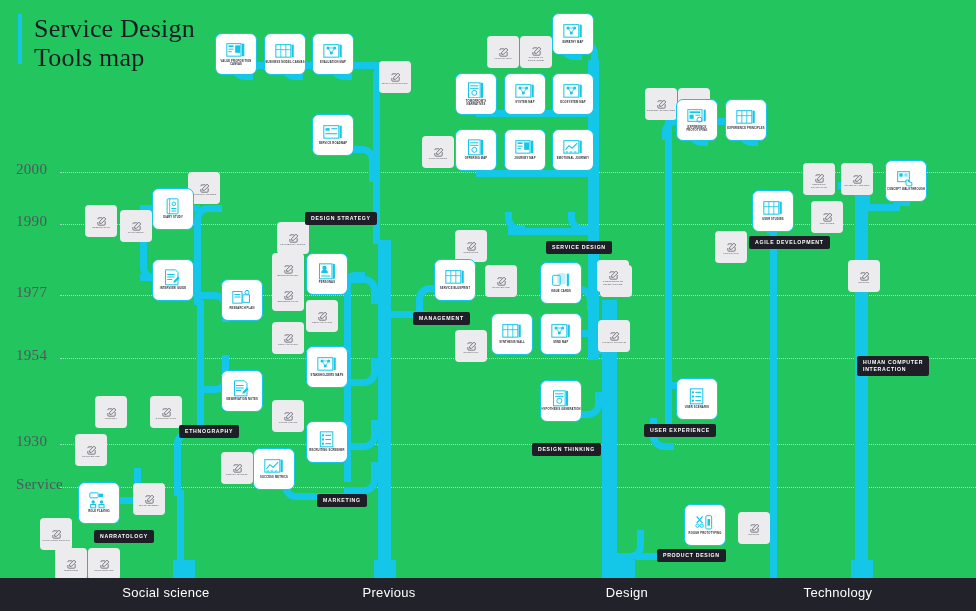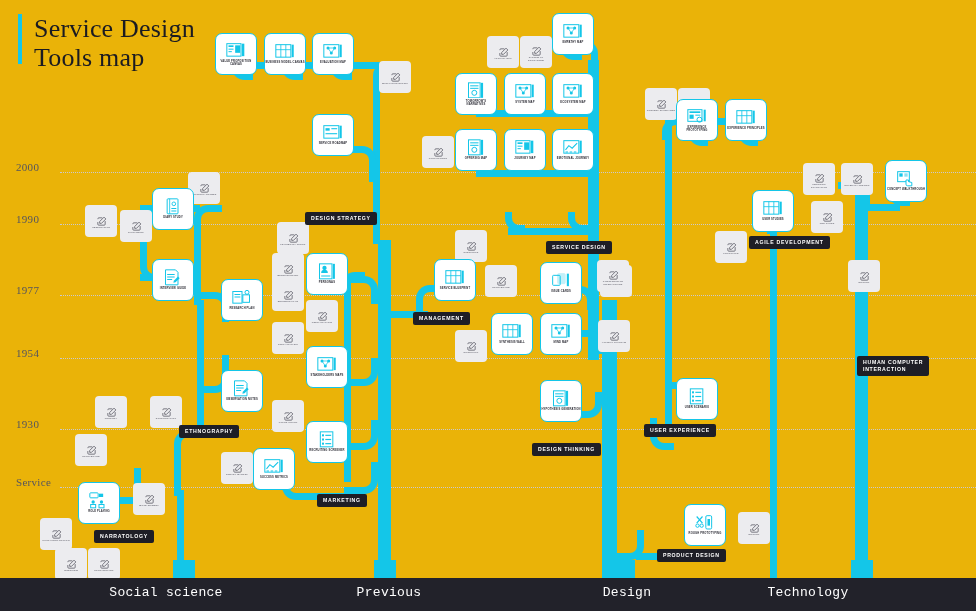--- a/index.html
+++ b/index.html
@@ -2,41 +2,41 @@
 <html><head>
 <meta charset="utf-8">
 <style>
   * { box-sizing: border-box; margin: 0; padding: 0; }
   html, body {
     width: 976px; height: 611px;
     background: #ffffff;
     font-family: "Liberation Sans", sans-serif;
     overflow: hidden;
   }
-  #stage { position: relative; width: 976px; height: 611px; background:#eab308; }
+  #stage { position: relative; width: 976px; height: 611px; background:#22c55e; }
 
   
   #title-block { position:absolute; left:18px; top:14px; display:flex; gap:12px; }
   #title-rule { width:4px; height:50px; background:#14c6e8; flex:none; }
   #title-text {
     font-family:"Liberation Serif", serif;
     font-size:26px; line-height:1.12; color:#1b1b22; white-space:pre-line;
     letter-spacing:.2px;
   }
 
   
   .year-row { position:absolute; left:0; width:976px; height:1px; }
   .year-line {
     position:absolute; left:60px; right:0; top:0; height:1px;
     border-top:1px dotted #c9c9cf;
   }
   .year-label {
     position:absolute; left:16px; top:-11px;
     font-family:"Liberation Serif", serif;
-    font-size:11px; color:#55555e; letter-spacing:.3px;
+    font-size:15px; color:#55555e; letter-spacing:.3px;
   }
   .pipe  { position:absolute; border-color:#14c6e8; border-style:solid; border-width:0; }
   .elbow-tl { border-top-width:7px; border-left-width:7px; border-top-left-radius:14px; }
   .elbow-tr { border-top-width:7px; border-right-width:7px; border-top-right-radius:14px; }
   .elbow-bl { border-bottom-width:7px; border-left-width:7px; border-bottom-left-radius:14px; }
   .elbow-br { border-bottom-width:7px; border-right-width:7px; border-bottom-right-radius:14px; }
   .vbar { position:absolute; width:7px; background:#14c6e8; }
   .hbar { position:absolute; height:7px; background:#14c6e8; }
 
   
@@ -67,21 +67,21 @@
     text-transform:uppercase; white-space:pre-line; line-height:1.35;
   }
 
   
   #bottom-bar {
     position:absolute; left:0; bottom:0; width:976px; height:33px;
     background:#22222a; display:block; z-index:9;
   }
   .axis-label {
     position:absolute; top:7px;
-    font-family:Liberation Mono, monospace;
+    font-family:Liberation Sans, sans-serif;
     font-size:13px; color:#ffffff; letter-spacing:.3px;
     transform:translateX(-50%);
   }
 </style>
 </head>
 <body>
 
 <div id="stage">
 
   <div id="title-block">
@@ -100,21 +100,21 @@
         <div class="year-label">1990</div>
       </div>
       <div class="year-row" style="top: 295px;">
         <div class="year-line"></div>
         <div class="year-label">1977</div>
       </div>
       <div class="year-row" style="top: 358px;">
         <div class="year-line"></div>
         <div class="year-label">1954</div>
       </div>
-      <div class="year-row" style="top: 429px;">
+      <div class="year-row" style="top: 444px;">
         <div class="year-line"></div>
         <div class="year-label">1930</div>
       </div>
       <div class="year-row" style="top: 487px;">
         <div class="year-line"></div>
         <div class="year-label">Service</div>
       </div>
     </div>
 
   <div id="branches">
@@ -823,16 +823,16 @@
       <div style="position: absolute; left: 173px; top: 560px; width: 22px; height: 22px; background: rgb(20, 198, 232); z-index: 5;"></div>
       <div style="position: absolute; left: 374px; top: 560px; width: 22px; height: 22px; background: rgb(20, 198, 232); z-index: 5;"></div>
       <div style="position: absolute; left: 613px; top: 560px; width: 22px; height: 22px; background: rgb(20, 198, 232); z-index: 5;"></div>
       <div style="position: absolute; left: 851px; top: 560px; width: 22px; height: 22px; background: rgb(20, 198, 232); z-index: 5;"></div>
     </div>
 
   <div id="bottom-bar">
       <div class="axis-label" style="left: 166px;">Social science</div>
       <div class="axis-label" style="left: 389px;">Previous</div>
       <div class="axis-label" style="left: 627px;">Design</div>
-      <div class="axis-label" style="left: 808px;">Technology</div>
+      <div class="axis-label" style="left: 838px;">Technology</div>
     </div>
 
 </div>
 
 </body></html>

